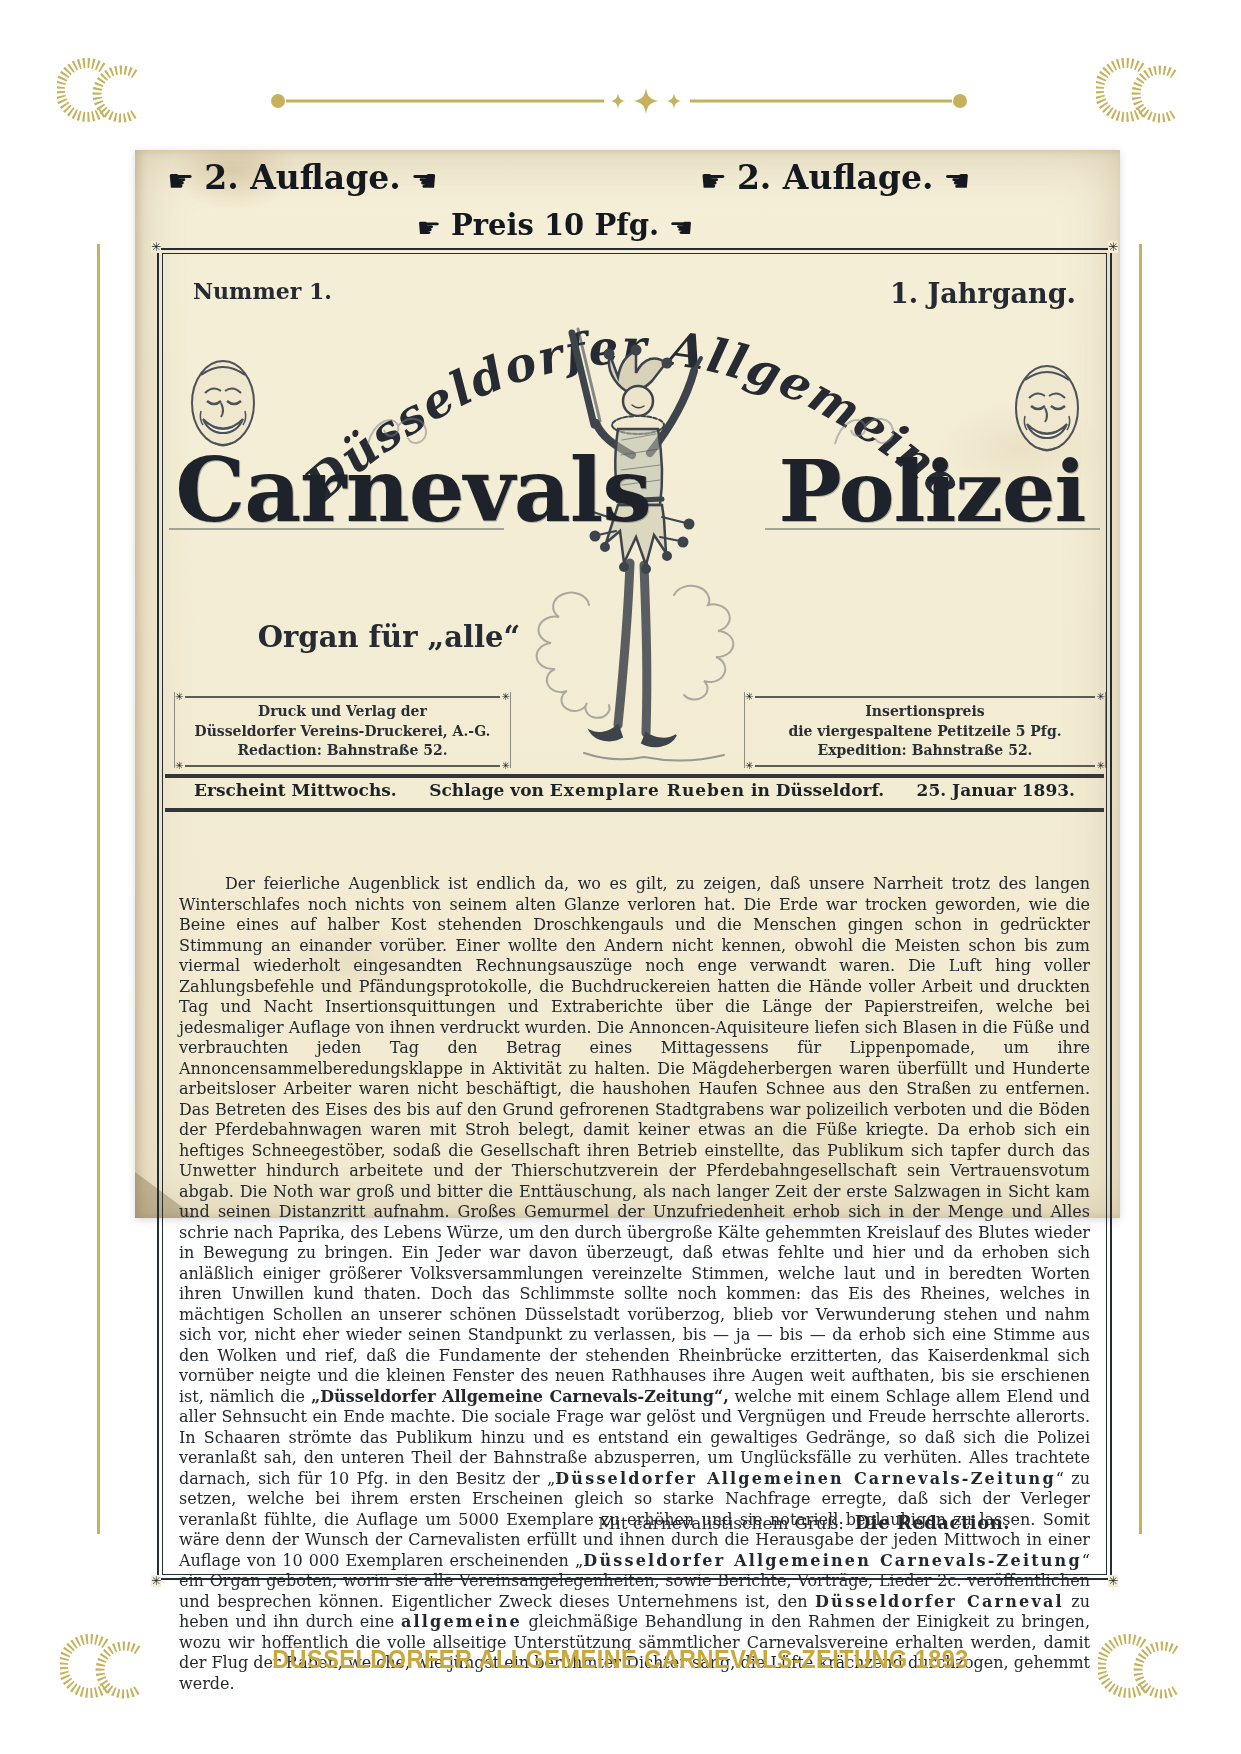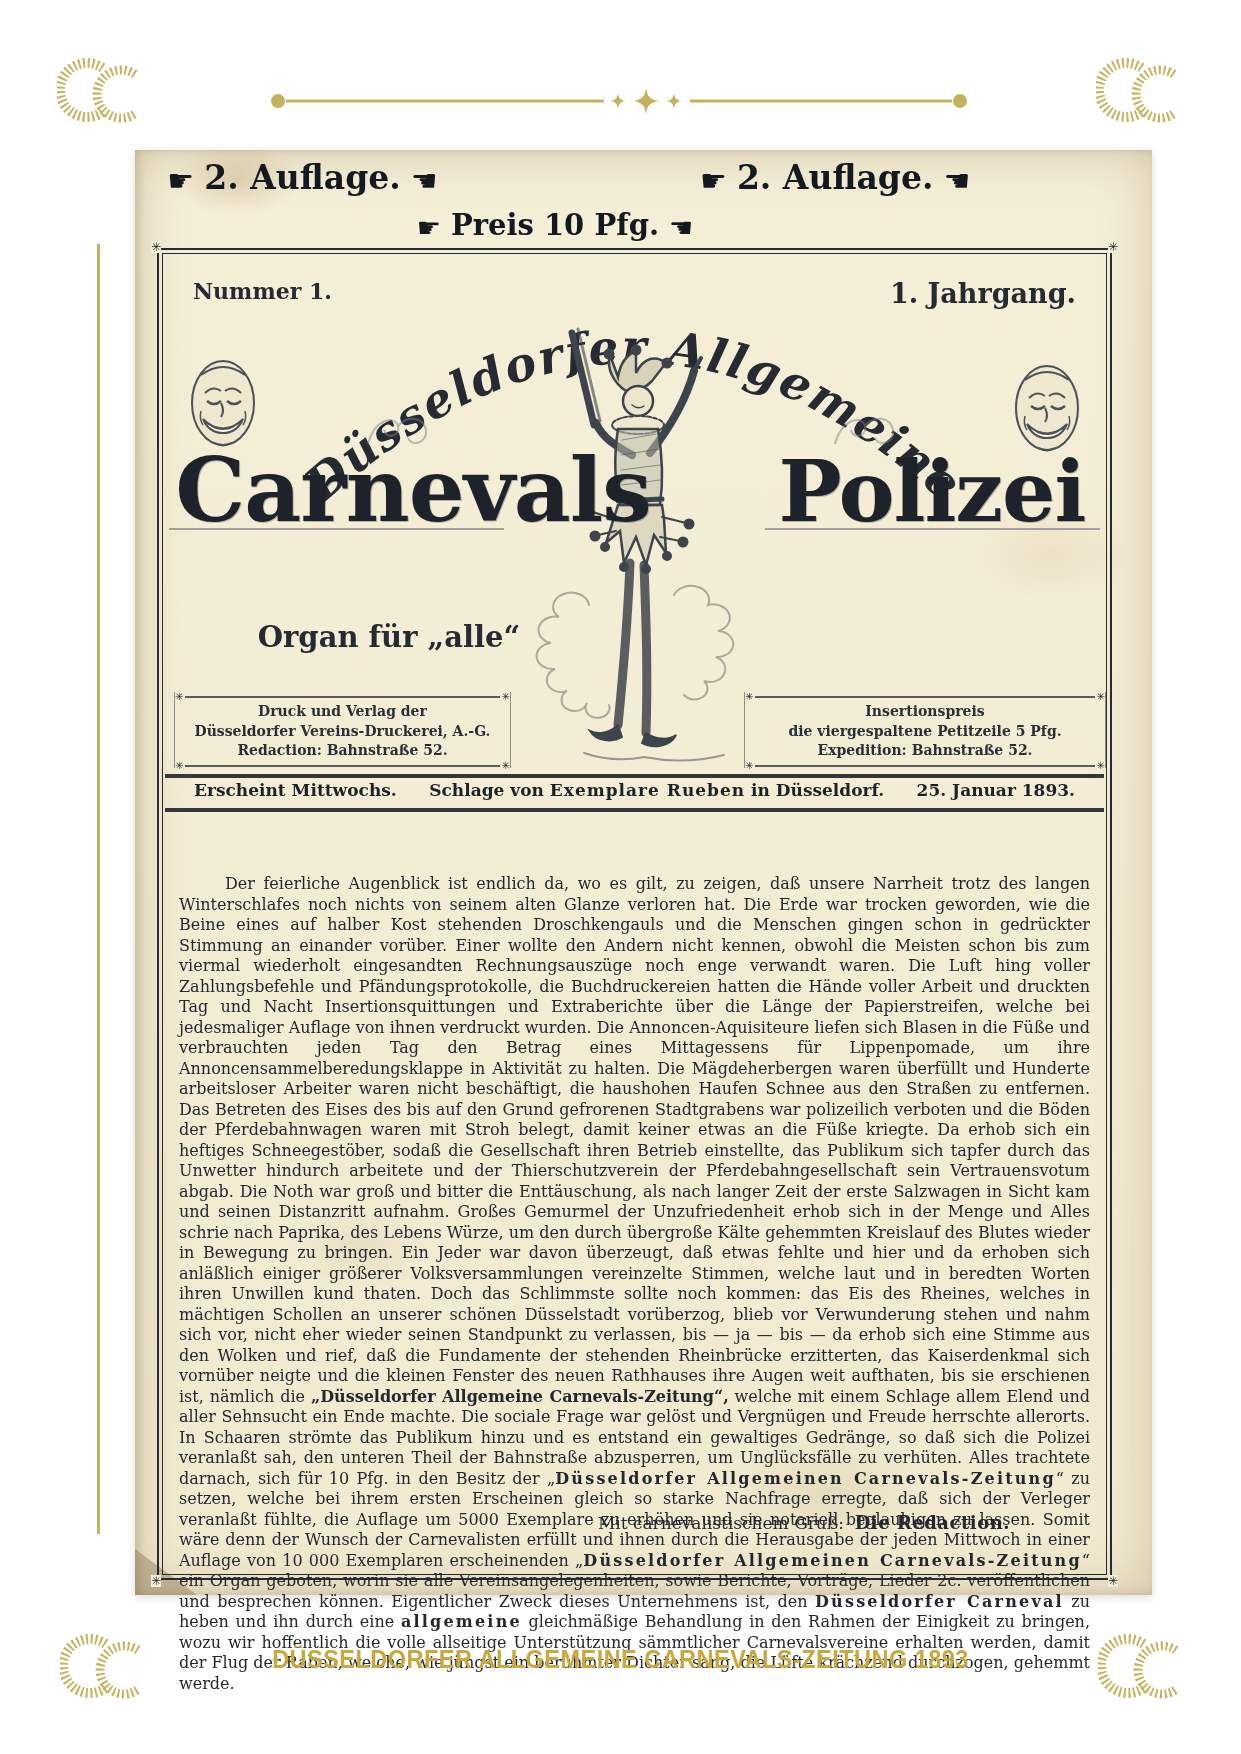--- a/index.html
+++ b/index.html
@@ -14,30 +14,29 @@
   .vline-left{left:97px;top:244px;height:1290px;}
   .vline-right{left:1139px;top:244px;height:1290px;}
   .top-ornament{position:absolute;left:270px;top:87px;}
   .caption{
     position:absolute;left:0;right:0;top:1645px;text-align:center;
     font-family:"Liberation Sans", sans-serif;font-weight:bold;font-size:25px;
     letter-spacing:0.5px;color:var(--gold-text,#c9a83e);transform:scaleX(.94);
   }
   
   .paper{
-    position:absolute;left:135px;top:150px;width:985px;height:1445px;
+    position:absolute;left:135px;top:150px;width:985px;height:1068px;
     background-image:
       radial-gradient(ellipse 90px 55px at 10% 2%, rgba(150,110,50,.22), transparent 70%),
       radial-gradient(ellipse 120px 70px at 90% 28%, rgba(150,110,50,.10), transparent 70%),
       radial-gradient(ellipse 100px 60px at 22% 76%, rgba(150,110,50,.10), transparent 70%),
       radial-gradient(ellipse 150px 90px at 68% 93%, rgba(150,110,50,.12), transparent 70%),
       linear-gradient(#f5efd8, #f1ead0);
     background-color:var(--paper,#f3edd5);
     box-shadow: inset 0 0 55px rgba(125,95,45,.28), inset 4px 0 8px rgba(110,85,40,.22), 0 2px 8px rgba(0,0,0,.15);
-    padding-left: 32px;
   }
   .curl{position:absolute;left:0;bottom:0;width:0;height:0;
     border-bottom:46px solid rgba(95,75,38,.30);border-right:62px solid transparent;}
   .edition{position:absolute;font-weight:700;font-size:33px;color:#14181f;text-align:center;white-space:nowrap;}
   .edition .hand{font-family:"DejaVu Sans", sans-serif;font-size:30px;vertical-align:-2px;padding:0 10px;}
   .edition-left{left:20px;top:8px;width:295px;}
   .edition-right{left:555px;top:8px;width:280px;}
   .price-line{position:absolute;left:265px;top:58px;width:310px;text-align:center;
     font-weight:700;font-size:29px;color:#14181f;white-space:nowrap;}
   .price-line .hand{font-family:"DejaVu Sans", sans-serif;font-size:27px;vertical-align:-2px;padding:0 10px;}

